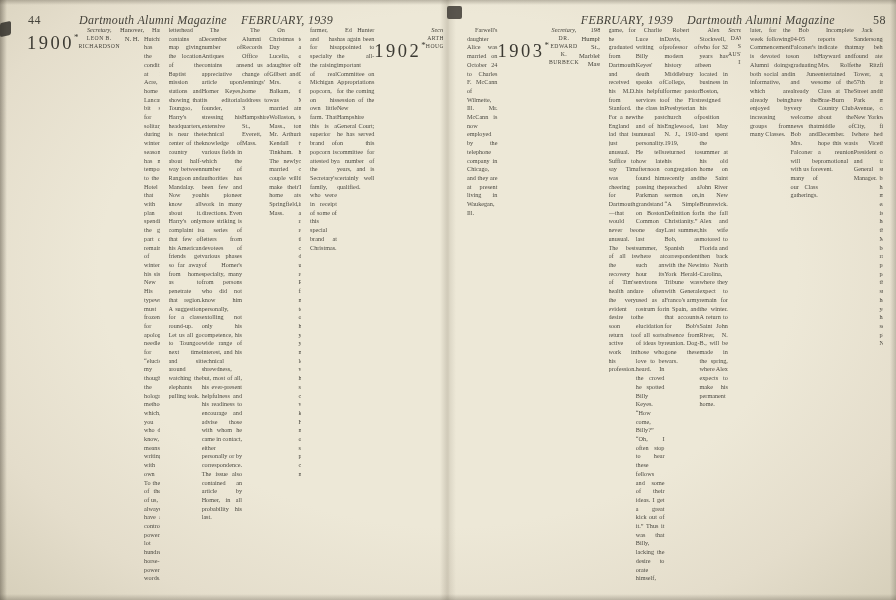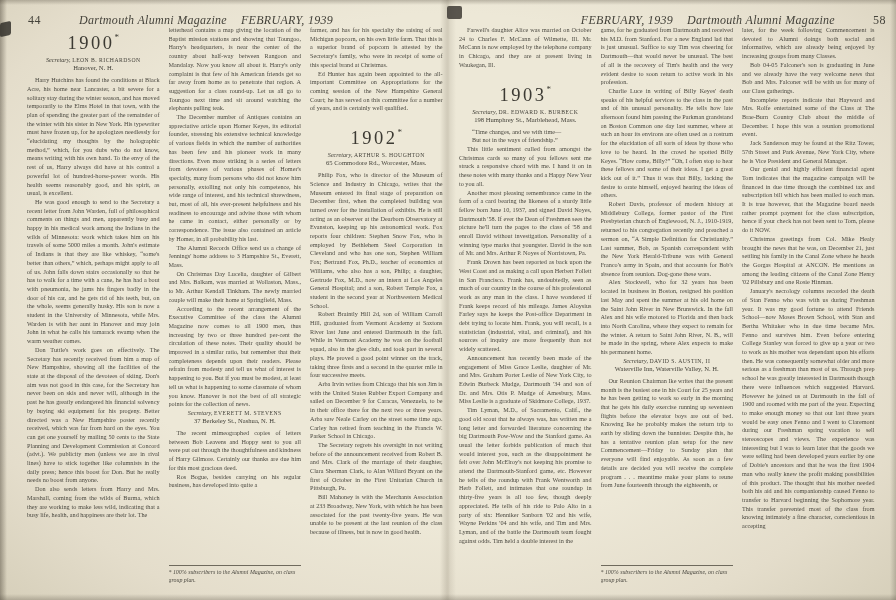--- a/index.html
+++ b/index.html
@@ -36,24 +36,24 @@
     font-size:12px;color:#45433b;white-space:nowrap;
   }
   .page-right .pheader{left:26px;right:10px;justify-content:flex-end;}
   .folio{font-style:normal;letter-spacing:.5px;}
   .pheader .mtitle,.pheader .mdate{font-style:italic;letter-spacing:.3px;}
   .pheader .gap{width:10px;}
   .cols{
     position:absolute;top:26px;left:27px;
     display:flex;gap:9px;
   }
-  .page-right .cols{left:11px;}
+  .page-right .cols{left:19px;}
   .col{
     width:132.5px;height:558px;overflow:hidden;
-    display:flex;flex-direction:column;
+    display:flex;flex-direction:row;
     font-size:6.2px;line-height:8.7px;
   }
   .class-h{
     text-align:center;font-size:18.5px;line-height:20px;letter-spacing:2.5px;
     color:#3c3a33;margin:9px 0 3px;font-weight:400;
   }
   .class-h:first-child{margin-top:1px;}
   .class-h sup{font-size:9px;vertical-align:9px;letter-spacing:0;}
   .sec{text-align:center;font-size:6.2px;line-height:8px;color:#45433b;}
   .sec em{font-style:italic;}

